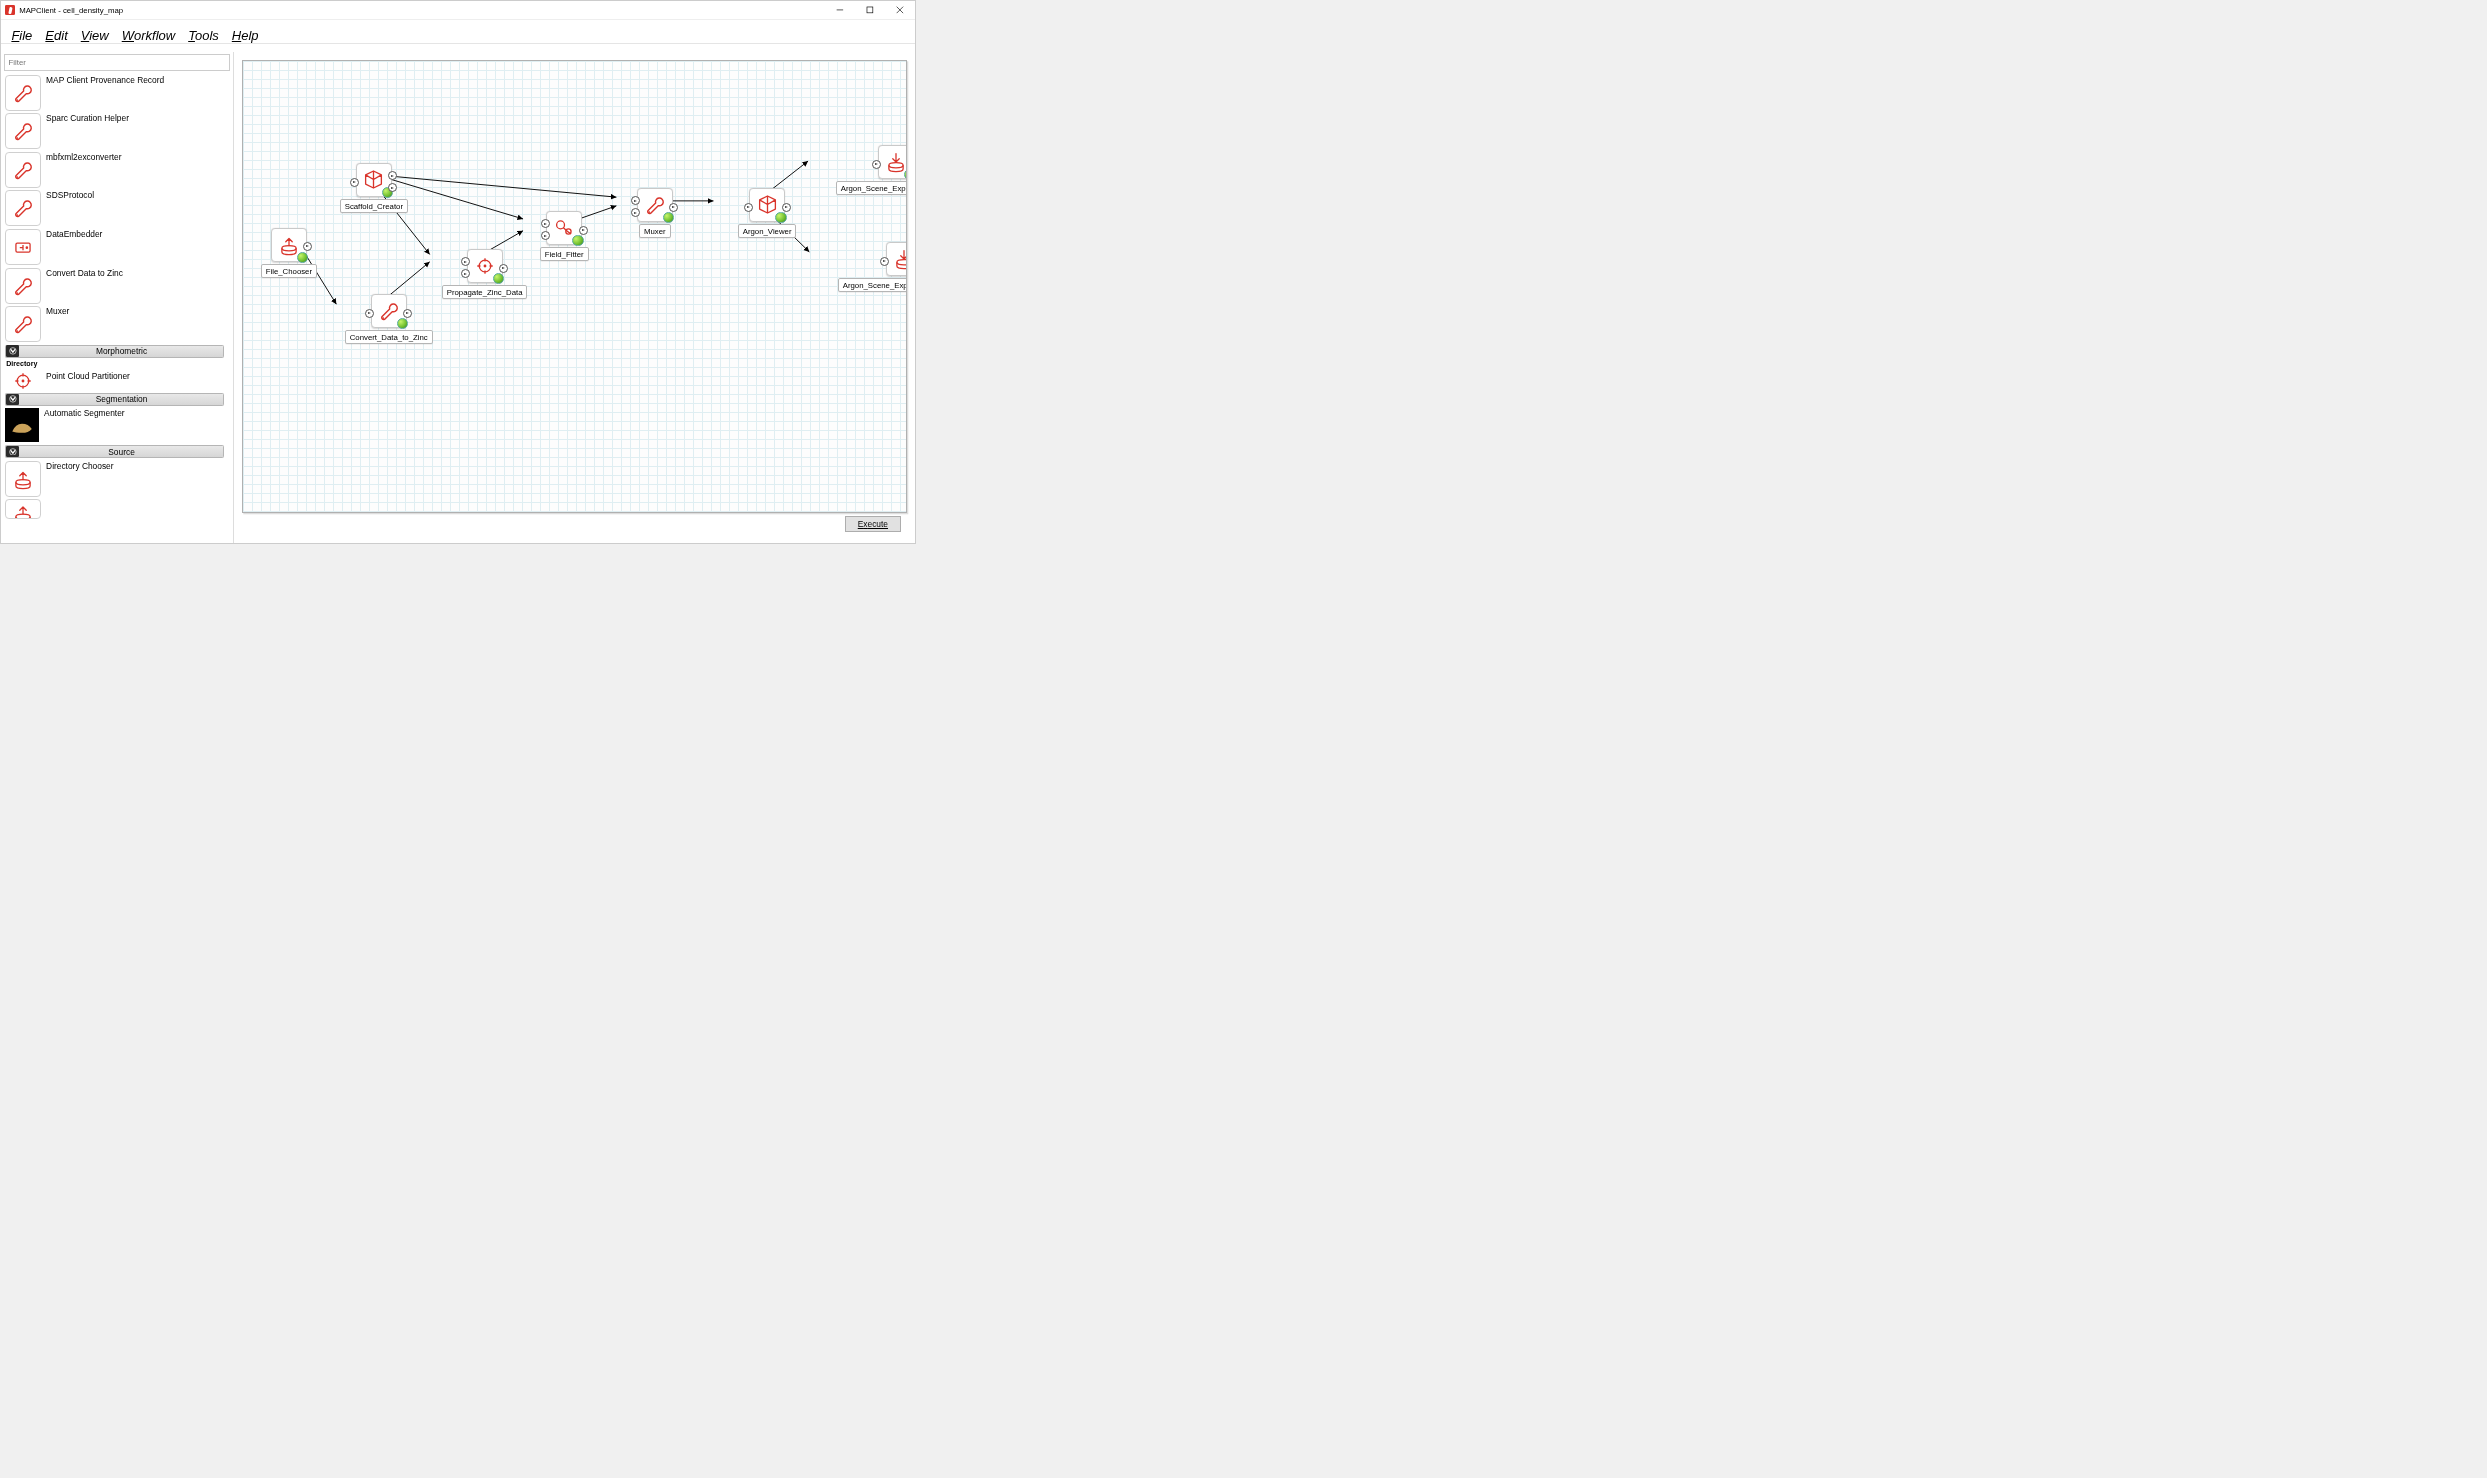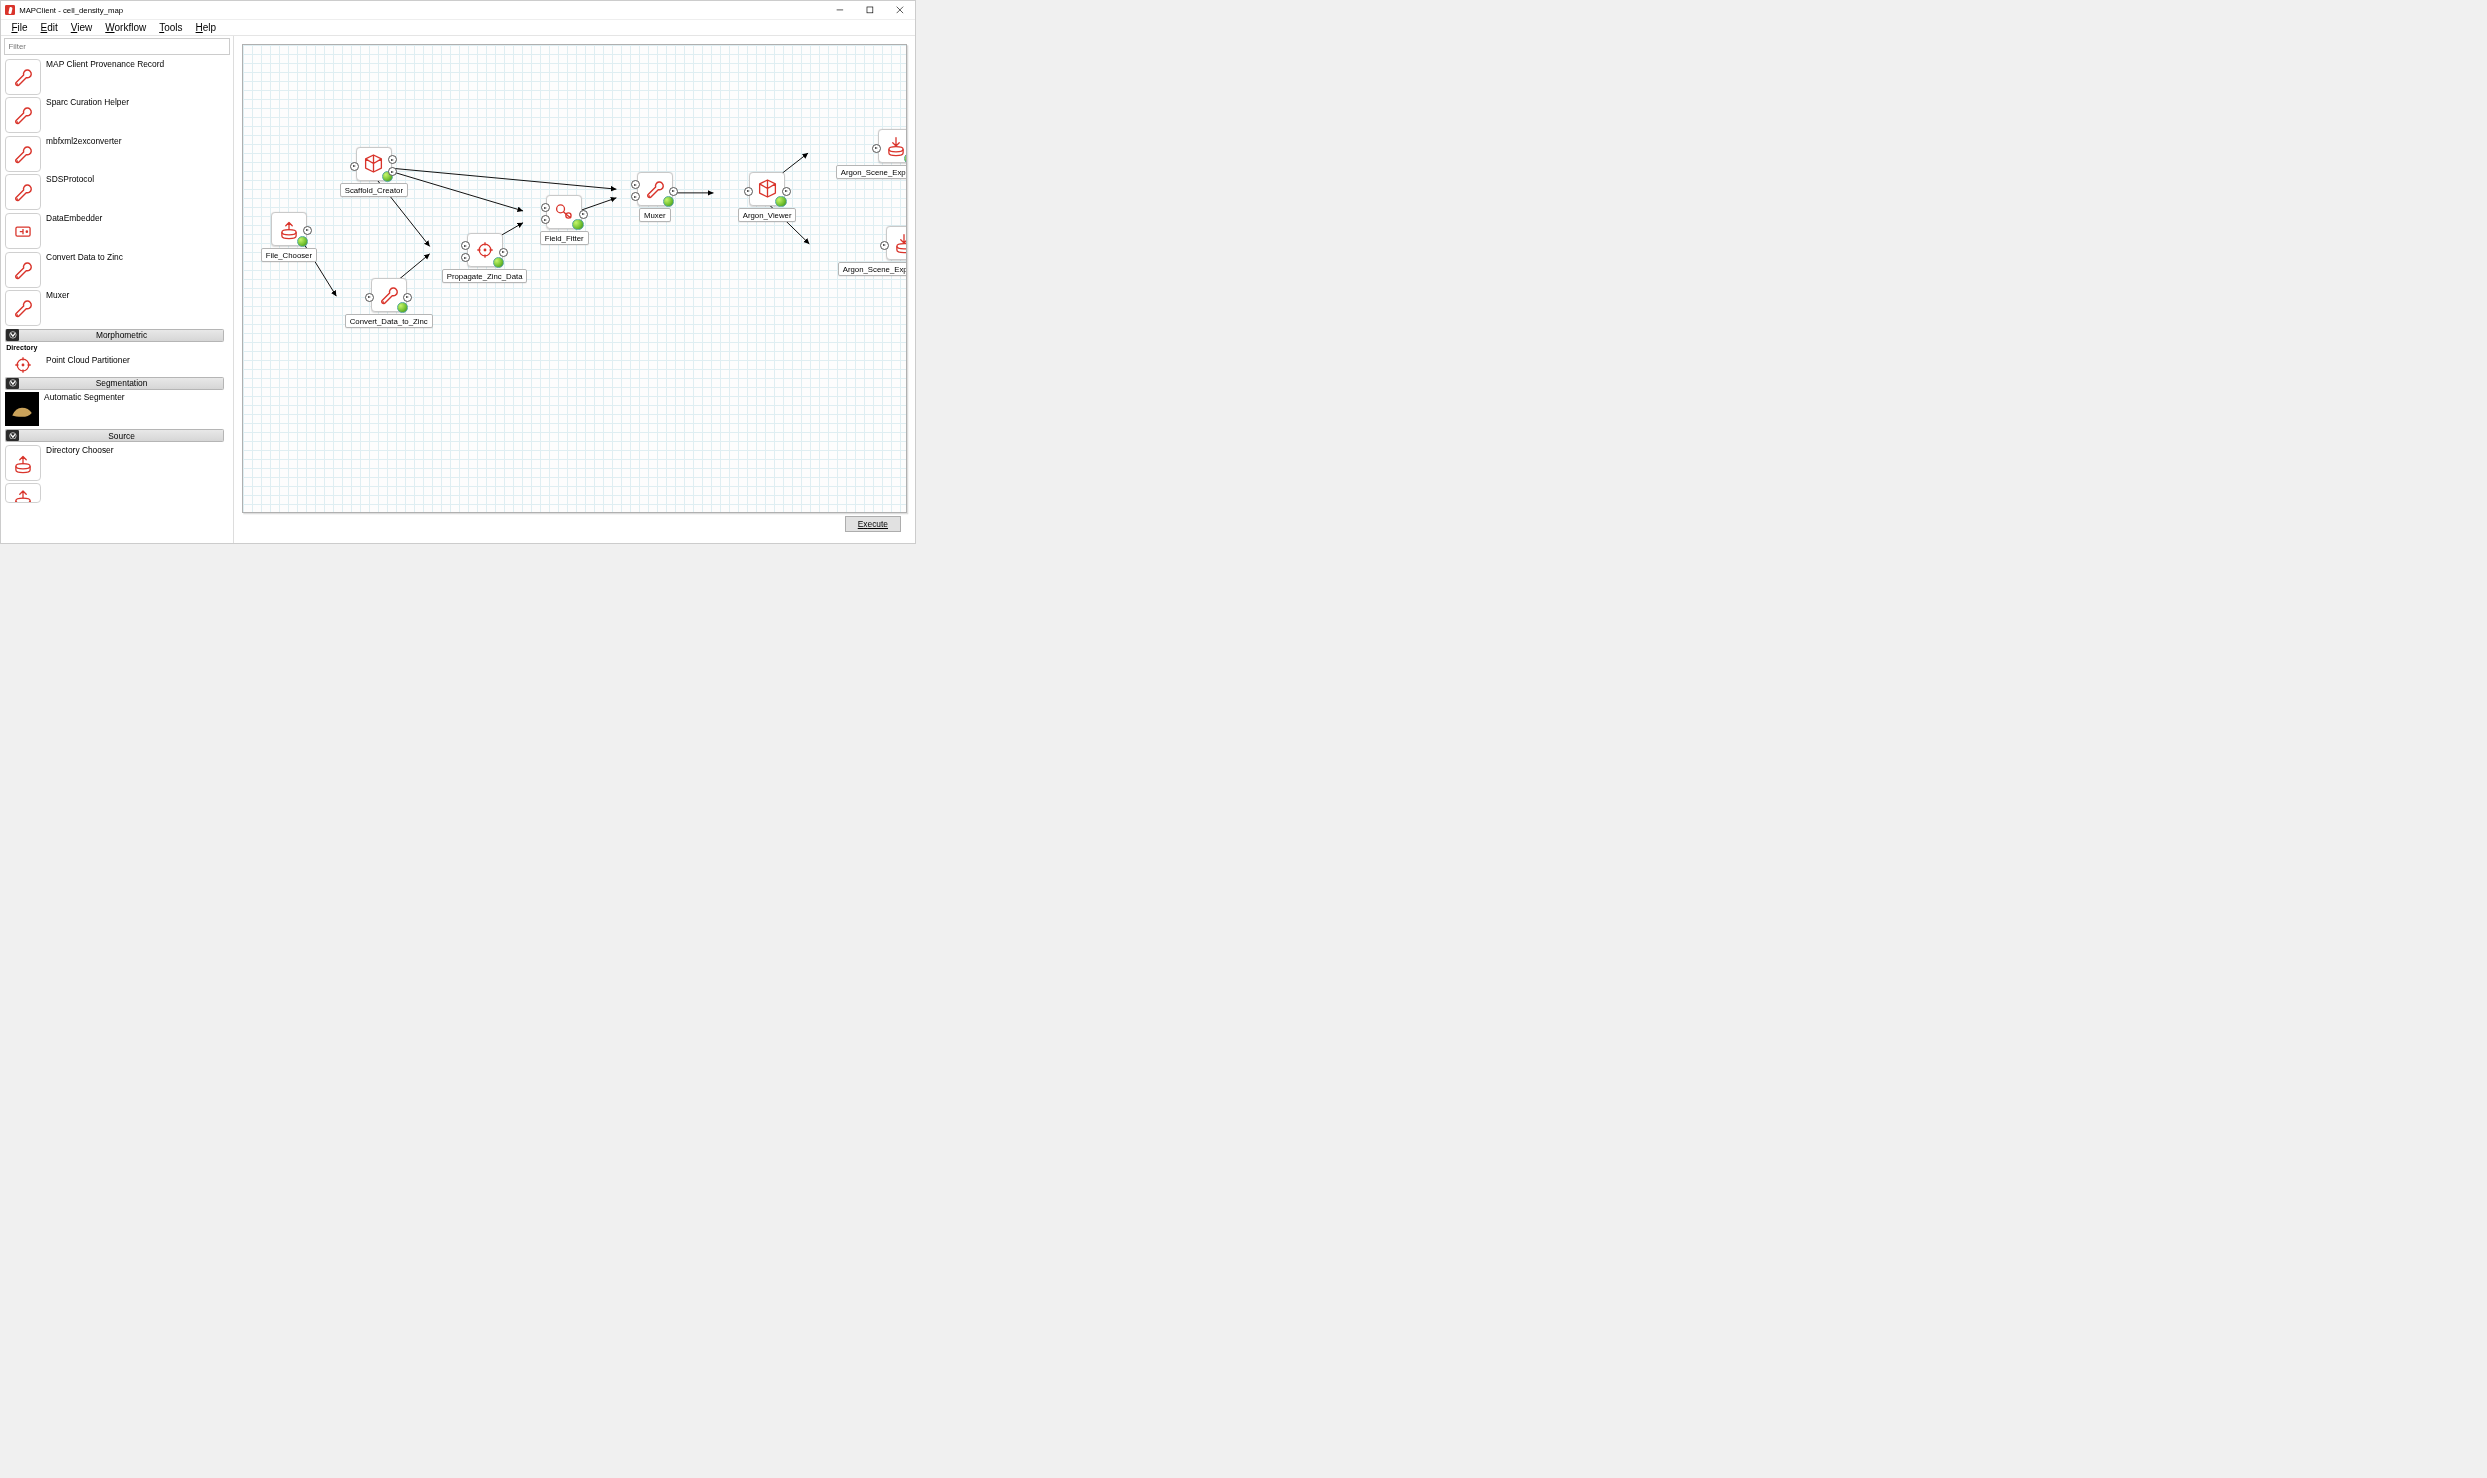--- a/index.html
+++ b/index.html
@@ -1,28 +1,28 @@
 <!DOCTYPE html>
 <html style="font-size:10.4px"><head>
 <meta charset="utf-8">
 <style>
 * { box-sizing: border-box; margin: 0; padding: 0; }
 body { font-family: "Segoe UI", Tahoma, sans-serif; font-size: 8.4px; background: #f0f0f0; color: #000; user-select: none; }
 
-.window { width: 916px; height: 544px; background: #fff; border: 0.6px solid #ccc; display: flex; flex-direction: column; }
+.window { width: 916px; height: 544px; background: #fff; border: 0.6px solid #ccc; display: flex; flex-direction: column; gap: 8px; }
 
 .titlebar { height: 19.4px; background: #fff; display: flex; align-items: center; padding: 0 0 0 3.9px; border-bottom: 0.6px solid #eee; }
 .titlebar-icon { width: 10.4px; height: 10.4px; background: #d9342b; border-radius: 1.3px; margin-right: 3.9px; position: relative; }
 .titlebar-icon::after { content: ""; position: absolute; top: 1.9px; left: 3.9px; width: 2.6px; height: 6.5px; background: #fff; border-radius: 1.3px; transform: rotate(12deg); }
 .titlebar-text { flex: 1; font-size: 7.8px; }
 .win-controls { display: flex; }
 .win-btn { width: 30px; height: 19.4px; display: flex; align-items: center; justify-content: center; }
 
 .menubar { height: 15.5px; display: flex; align-items: center; padding: 0 3.9px; gap: 0; border-bottom: 0.6px solid #e5e5e5; background: #fff; }
-.menu-item { padding: 1.9px 6.5px; font-size: 10px; }
+.menu-item { padding: 1.9px 6.5px; font-size: 13px; font-style: italic; }
 
 .main { flex: 1; display: flex; min-height: 0; }
 
 .sidebar { width: 233px; border-right: 0.6px solid #ddd; display: flex; flex-direction: column; background: #fff; }
 .filter-input { margin: 2.6px; padding: 2.6px 3.9px; border: 0.6px solid #ccc; font-size: 7.8px; color: #888; }
 
 .palette { flex: 1; overflow-y: auto; position: relative; padding: 0 9px 0 3.9px; }
 .palette::-webkit-scrollbar { width: 9px; }
 .palette::-webkit-scrollbar-thumb { background: #c1c1c1; }
 .palette::-webkit-scrollbar-track { background: #f0f0f0; }

